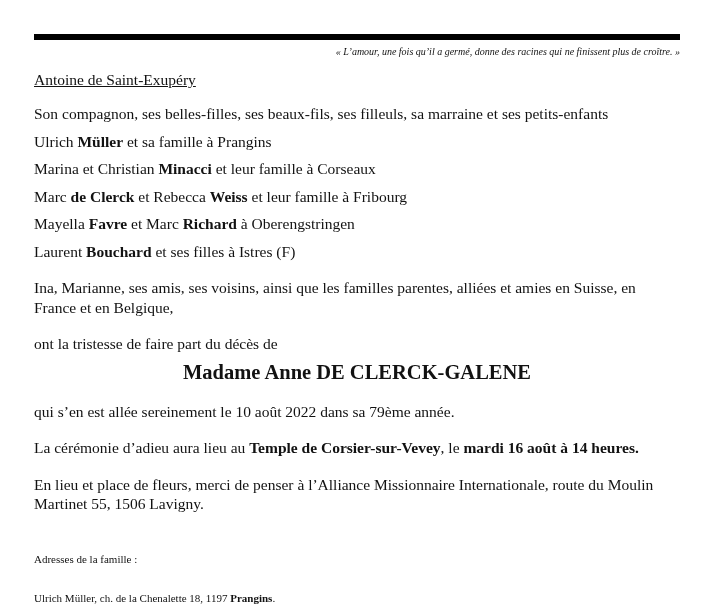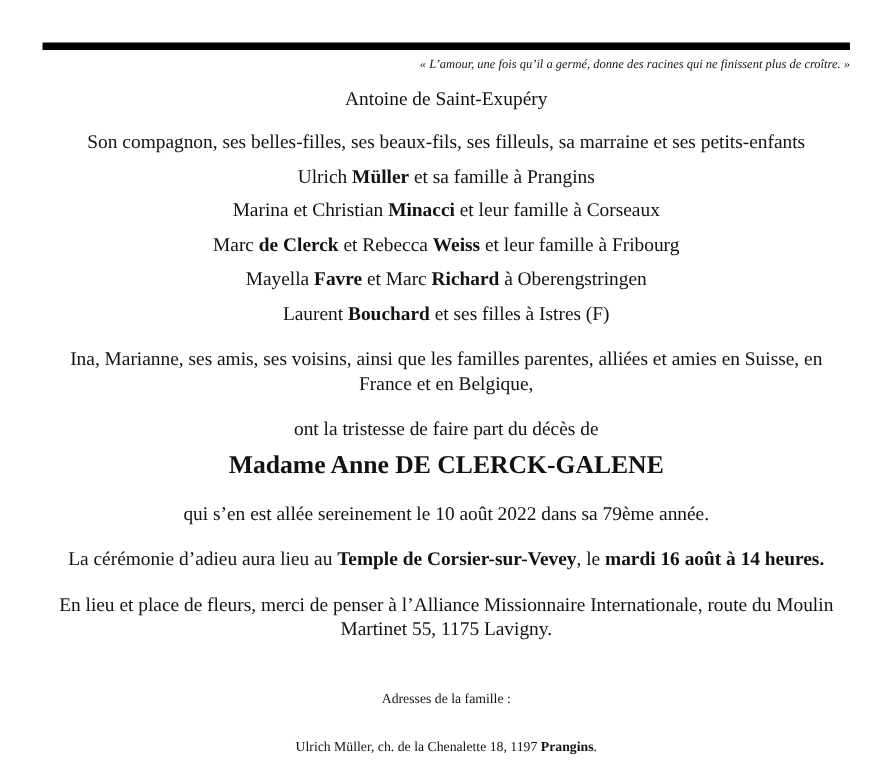--- a/index.html
+++ b/index.html
@@ -24,29 +24,29 @@
   .quote {
     font-style: italic;
     font-size: 10px;
     line-height: 20px;
     text-align: right;
     margin-top: 2px;
   }
   .attribution {
     font-size: 15.5px;
     line-height: 20px;
-    text-align: center;
+    text-align: left;
     margin-top: 8px;
+    text-decoration: underline;
   }
   .para {
     font-size: 15.5px;
     line-height: 19.5px;
     margin: 8px 0 0 0;
     white-space: pre-line;
-    text-align: center;
   }
   .para.tight {
     margin-top: 17px;
   }
   .intro {
     margin-top: 14px;
   }
   .name {
     font-size: 20.5px;
     font-weight: bold;
@@ -80,21 +80,21 @@
 
   <p class="para tight">Ina, Marianne, ses amis, ses voisins, ainsi que les familles parentes, alliées et amies en Suisse, en
 France et en Belgique,</p>
   <p class="para tight">ont la tristesse de faire part du décès de</p>
 
   <h1 class="name">Madame Anne DE CLERCK-GALENE</h1>
 
   <p class="para tight">qui s’en est allée sereinement le 10 août 2022 dans sa 79ème année.</p>
   <p class="para tight"><span>La cérémonie d’adieu aura lieu au </span><b>Temple de Corsier-sur-Vevey</b><span>, le </span><b>mardi 16 août à 14 heures.</b></p>
   <p class="para tight">En lieu et place de fleurs, merci de penser à l’Alliance Missionnaire Internationale, route du Moulin
-Martinet 55, 1175 Lavigny.</p>
+Martinet 55, 1506 Lavigny.</p>
 
   <div class="para tight addresses">
     <div>Adresses de la famille :</div>
     <div><span>Ulrich Müller, ch. de la Chenalette 18, 1197 </span><b>Prangins</b><span>.</span></div>
     <div><span>Marina et Christian Minacci, Entre-deux-Villes 4, 1802 </span><b>Corseaux</b><span>.</span></div>
   </div>
 
 </div>
 
 </body></html>

